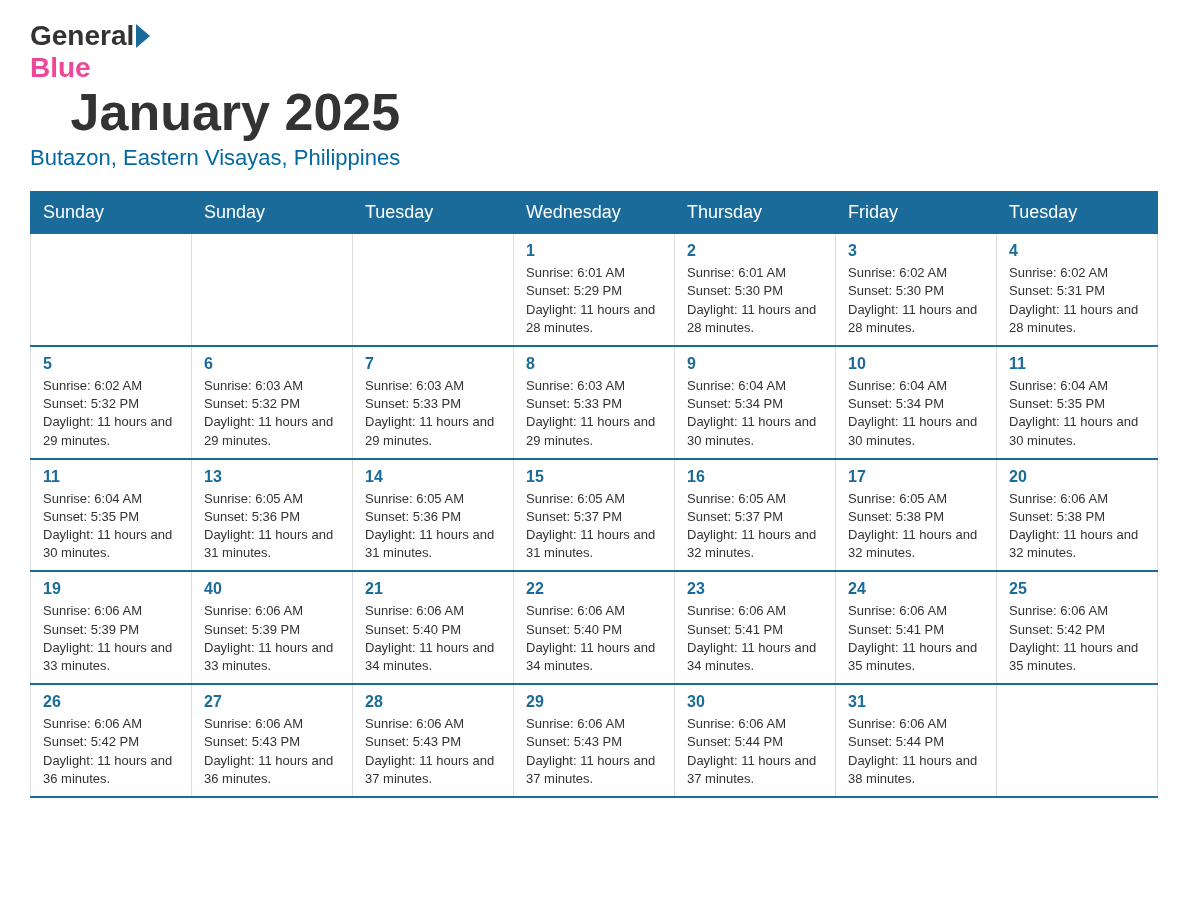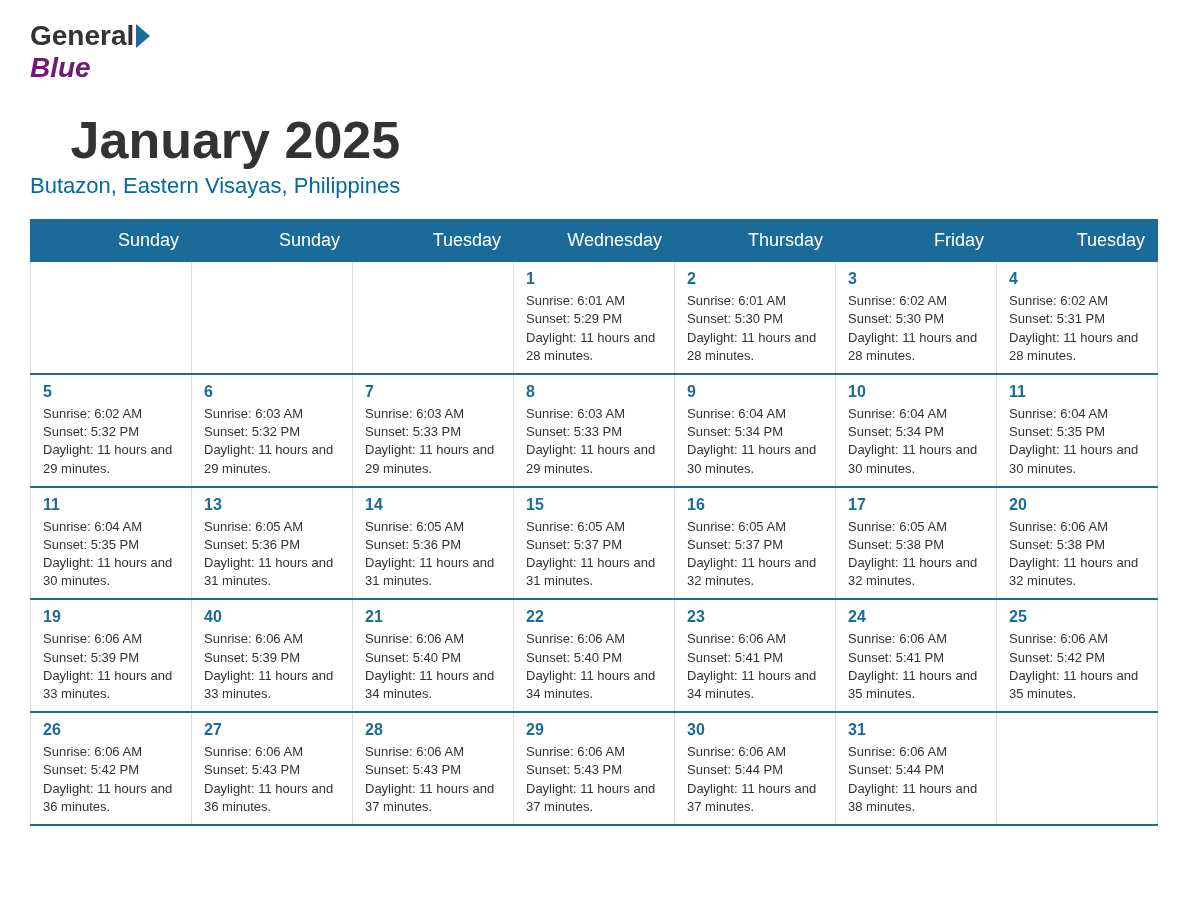--- a/index.html
+++ b/index.html
@@ -33,49 +33,48 @@
     .logo-arrow {
       display: inline-block;
       width: 0;
       height: 0;
       border-left: 14px solid #1a6b9a;
       border-top: 12px solid transparent;
       border-bottom: 12px solid transparent;
       margin: 0 2px;
       vertical-align: middle;
     }
-    .logo-blue { color: #701a75; font-size: 28px; font-weight: bold; font-style: italic; }
+    .logo-blue { color: #ec4899; font-size: 28px; font-weight: bold; }
     .title-section {
       text-align: right;
     }
     .page-title {
       font-size: 52px;
       font-weight: bold;
       color: #333;
       line-height: 1.1;
-      margin-top: 28px;
     }
     .subtitle {
       font-size: 22px;
       color: #0369a1;
       margin-top: 4px;
     }
     table {
       width: 100%;
       border-collapse: collapse;
     }
     thead tr {
       background-color: #1a6b9a;
     }
     thead th {
       color: #fff;
       font-size: 18px;
       font-weight: normal;
       padding: 10px 12px;
-      text-align: right;
+      text-align: left;
       border: 1px solid #1a6b9a;
     }
     tbody tr {
       border-bottom: 2px solid #1a6b9a;
     }
     tbody td {
       vertical-align: top;
       padding: 8px 12px;
       border-right: 1px solid #ddd;
       border-left: 1px solid #ddd;

